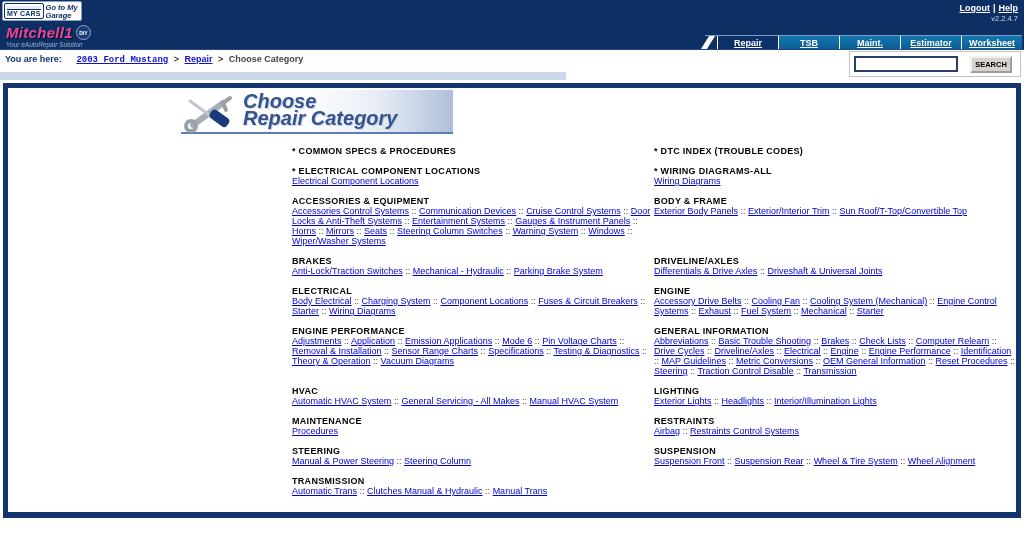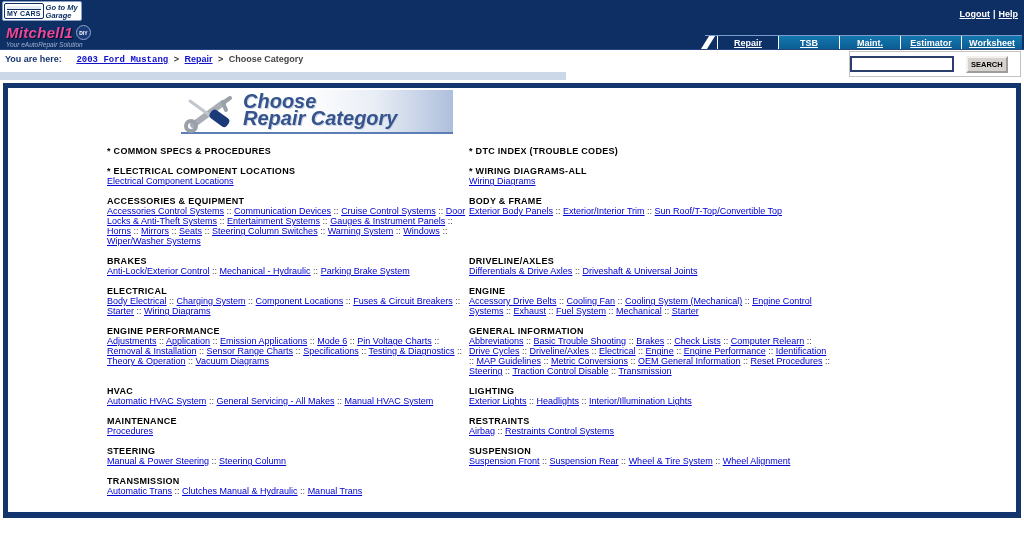--- a/index.html
+++ b/index.html
@@ -19,21 +19,21 @@
     display:flex; align-items:stretch; padding:1px; gap:2px;
   }
   .mini-plate {
     border:1px solid #0e2f63; border-radius:2px; background:#fff;
     display:flex; flex-direction:column; justify-content:flex-end;
     padding:0 2px 1px 2px; position:relative;
   }
   .mini-plate .plate-top { height:4px; border-bottom:1px solid #0e2f63; background:#e8edf5; font-size:3px; color:#b03030; line-height:4px; letter-spacing:1px; }
   .mini-plate .plate-text { font-size:7px; font-weight:bold; color:#0e2f63; letter-spacing:0.2px; }
   .garage-label { font-size:7.5px; line-height:8px; font-weight:bold; font-style:italic; color:#0e2f63; padding:1px 2px 0 0; }
-  .top-right { position:absolute; right:6px; top:9px; text-align:right; }
+  .top-right { position:absolute; right:6px; top:3px; text-align:right; }
   .top-links { font-size:9px; font-weight:bold; }
   .top-links a { color:#ffffff; text-decoration:underline; }
   .top-links .tdiv { color:#ffffff; margin:0 3px; }
   .version { font-size:7.5px; color:#cfd8ea; margin-top:1px; }
 
   
   .brand-band { height:28px; background:#0e2f63; position:relative; border-bottom:1px solid #27457f; }
   .logo-wrap { position:absolute; left:6px; top:2px; }
   .logo-line { display:flex; align-items:center; gap:3px; }
   .logo-text { color:#ec4899; font-size:15px; font-weight:bold; font-style:italic; letter-spacing:0.3px; text-shadow:1px 1px 1px #000a22; }
@@ -61,21 +61,21 @@
   .crumbs a { color:#1111cc; text-decoration:underline; }
   .crumbs .csep { color:#333333; margin:0 3px; font-weight:bold; }
   .crumbs .current { color:#444444; }
   .pale-strip { height:8px; width:566px; background:#ccd7e8; }
   .pre-frame-gap { height:3px; background:#ffffff; }
 
   
   .search-panel {
     position:absolute; top:51px; right:3px; width:172px; height:26px;
     background:#ffffff; border:1px solid #c2c2c2;
-    display:flex; align-items:center; justify-content:flex-start;
+    display:flex; align-items:center; justify-content:center;
     padding-right:4px; gap:12px; z-index:5;
   }
   .search-input {
     width:104px; height:16px; border:2px solid #2b3e6b; font-size:9px; padding:0 2px;
     font-family:"Liberation Sans", sans-serif;
   }
   .search-btn {
     font-size:7.5px; font-weight:bold; color:#000;
     background:#d6d3ce; border:2px outset #f2f1ee; padding:2px 3px;
     font-family:"Liberation Sans", sans-serif;
@@ -90,21 +90,21 @@
   .banner {
     margin:2px 0 12px 173px; width:272px; height:44px;
     display:flex; align-items:flex-start; gap:8px; padding:2px 0 0 2px;
     background:linear-gradient(90deg, #ffffff 45%, #e8edf5 72%, #aebfdc 100%);
     border-bottom:2px solid #5b7fb5;
   }
   .banner-title { font-size:20px; line-height:17px; font-weight:bold; font-style:italic; color:#35548c; text-shadow:1px 1px 0 #c9d2e4; padding-top:1px; }
 
   
   .cat-grid { margin-left:99px; }
-  .cat-row { display:flex; margin-bottom:10px; }
+  .cat-row { display:flex; margin-bottom:10px;justify-content:flex-end; }
   .cat-cell { width:362px; }
   .cat-cell.right { }
   .cat-title { font-size:9px; font-weight:bold; color:#000000; letter-spacing:0.3px; line-height:10px; }
   .cat-links { font-size:9px; line-height:10px; color:#333333; }
   .cat-links a { color:#0000d0; text-decoration:underline; }
   .cat-links .sep { color:#444444; }
 
   
   .footer-white { background:#ffffff; text-align:center; padding:2px 0 2px; }
 </style>
@@ -209,21 +209,21 @@
           <div class="cat-links"><a class="cat-link">Accessories Control Systems</a><span class="sep"> :: </span><a class="cat-link">Communication Devices</a><span class="sep"> :: </span><a class="cat-link">Cruise Control Systems</a><span class="sep"> :: </span><a class="cat-link">Door Locks &amp; Anti-Theft Systems</a><span class="sep"> :: </span><a class="cat-link">Entertainment Systems</a><span class="sep"> :: </span><a class="cat-link">Gauges &amp; Instrument Panels</a><span class="sep"> :: </span><a class="cat-link">Horns</a><span class="sep"> :: </span><a class="cat-link">Mirrors</a><span class="sep"> :: </span><a class="cat-link">Seats</a><span class="sep"> :: </span><a class="cat-link">Steering Column Switches</a><span class="sep"> :: </span><a class="cat-link">Warning System</a><span class="sep"> :: </span><a class="cat-link">Windows</a><span class="sep"> :: </span><a class="cat-link">Wiper/Washer Systems</a></div>
         </div>
         <div class="cat-cell right">
           <div class="cat-title">BODY &amp; FRAME</div>
           <div class="cat-links"><a class="cat-link">Exterior Body Panels</a><span class="sep"> :: </span><a class="cat-link">Exterior/Interior Trim</a><span class="sep"> :: </span><a class="cat-link">Sun Roof/T-Top/Convertible Top</a></div>
         </div>
       </div>
       <div class="cat-row">
         <div class="cat-cell left">
           <div class="cat-title">BRAKES</div>
-          <div class="cat-links"><a class="cat-link">Anti-Lock/Exterior Control</a><span class="sep"> :: </span><a class="cat-link">Mechanical - Hydraulic</a><span class="sep"> :: </span><a class="cat-link">Parking Brake System</a></div>
+          <div class="cat-links"><a class="cat-link">Anti-Lock/Traction Switches</a><span class="sep"> :: </span><a class="cat-link">Mechanical - Hydraulic</a><span class="sep"> :: </span><a class="cat-link">Parking Brake System</a></div>
         </div>
         <div class="cat-cell right">
           <div class="cat-title">DRIVELINE/AXLES</div>
           <div class="cat-links"><a class="cat-link">Differentials &amp; Drive Axles</a><span class="sep"> :: </span><a class="cat-link">Driveshaft &amp; Universal Joints</a></div>
         </div>
       </div>
       <div class="cat-row">
         <div class="cat-cell left">
           <div class="cat-title">ELECTRICAL</div>
           <div class="cat-links"><a class="cat-link">Body Electrical</a><span class="sep"> :: </span><a class="cat-link">Charging System</a><span class="sep"> :: </span><a class="cat-link">Component Locations</a><span class="sep"> :: </span><a class="cat-link">Fuses &amp; Circuit Breakers</a><span class="sep"> :: </span><a class="cat-link">Starter</a><span class="sep"> :: </span><a class="cat-link">Wiring Diagrams</a></div>

